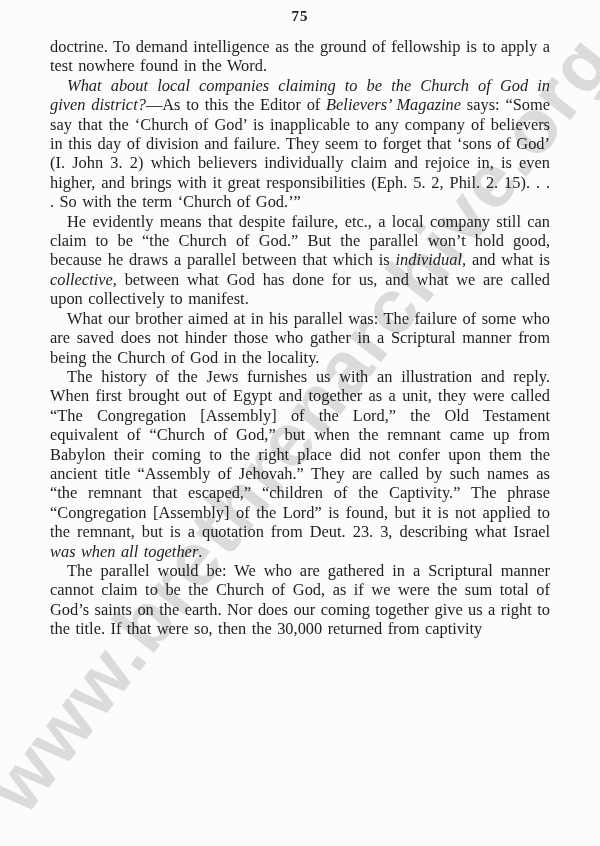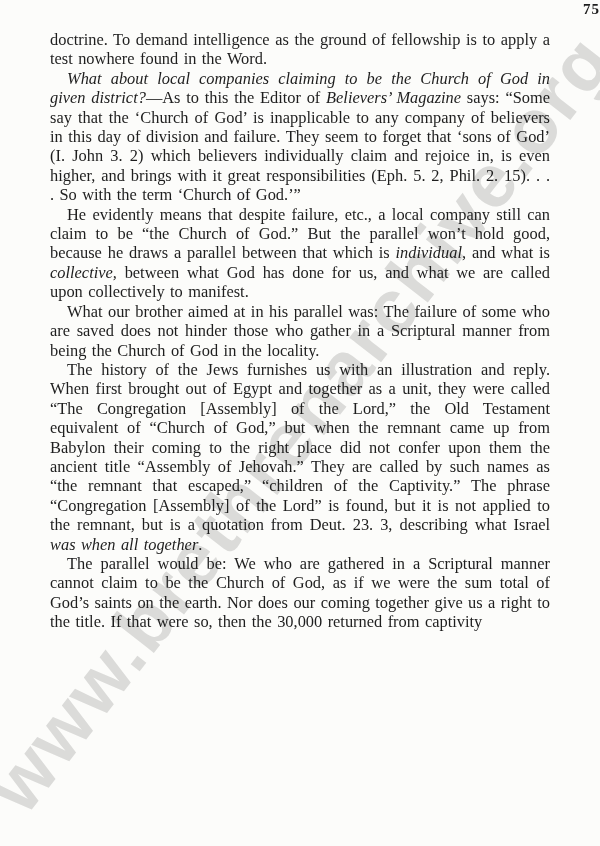--- a/index.html
+++ b/index.html
@@ -29,25 +29,25 @@
     white-space: nowrap;
     color: var(--watermark, #dbdbd9);
     z-index: 0;
     user-select: none;
   }
   .page-inner {
     position: relative;
     z-index: 1;
   }
   .page-number {
-    text-align: right;
+    text-align: center;
     font-weight: bold;
     font-size: 15px;
     letter-spacing: 1px;
-    padding-top: 1px;
+    padding-top: 8px;
   }
   .page-body {
     margin-top: 12px;
     padding: 0 50px;
     font-size: 16.4px;
     line-height: 19.4px;
     text-align: justify;
     word-spacing: 0.08em;
     font-family: Liberation Serif, serif;
   }

